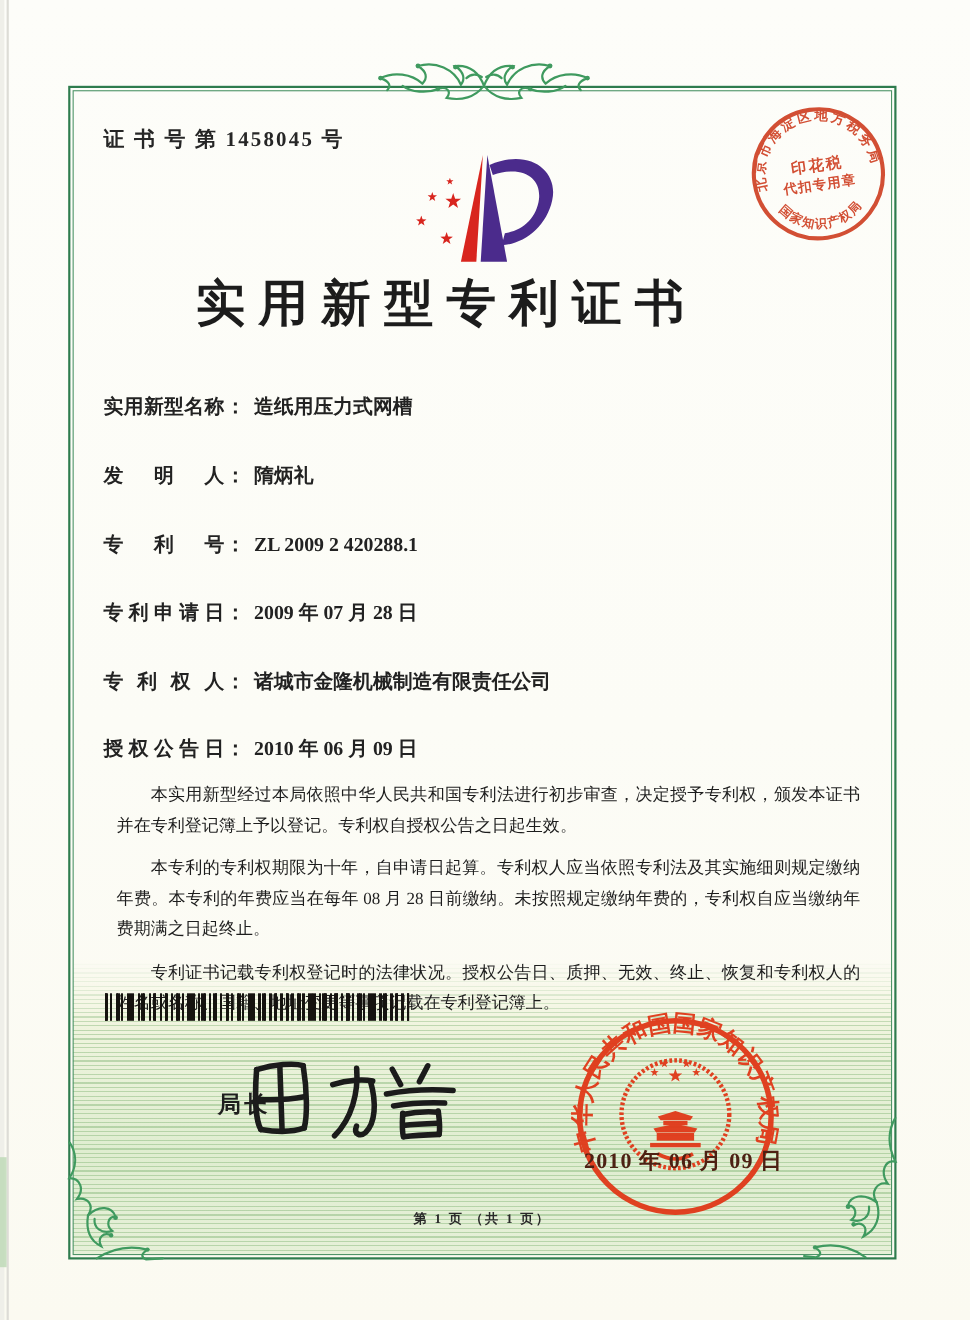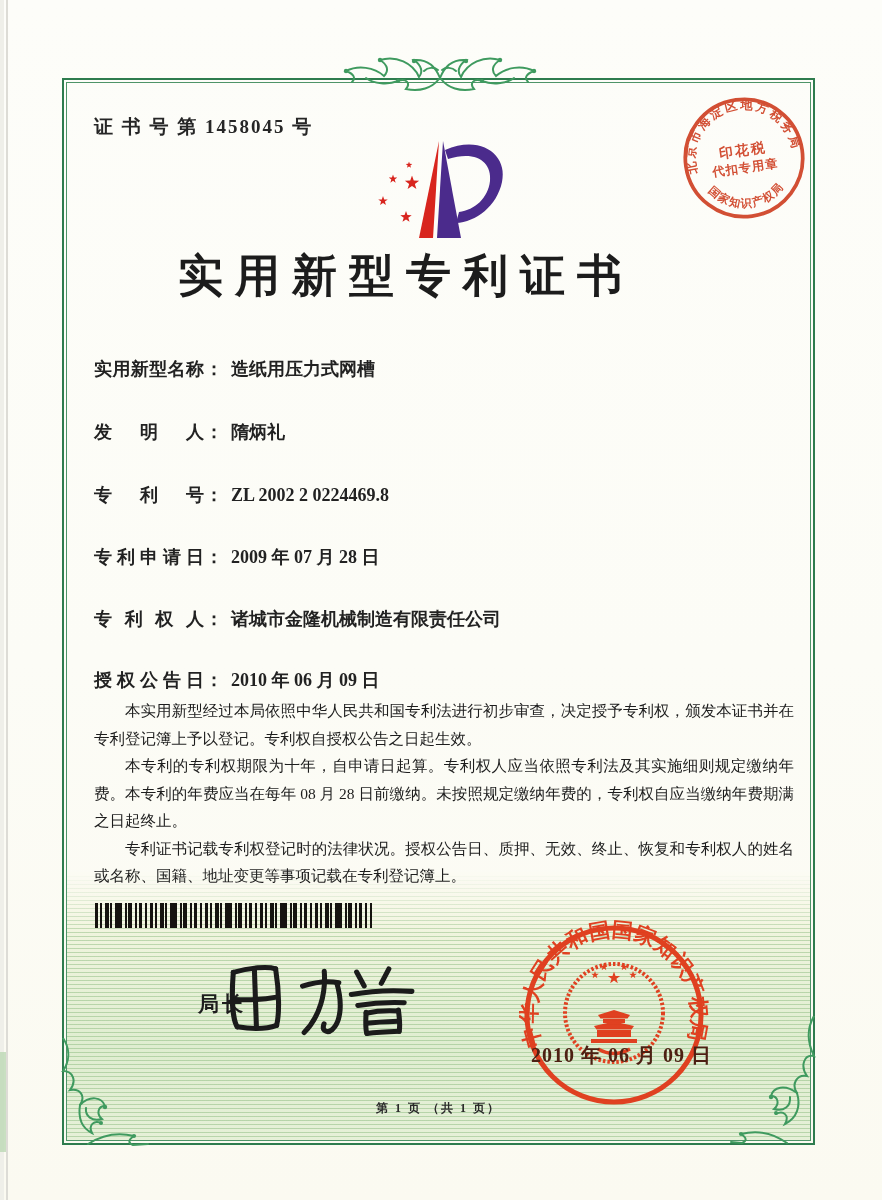--- a/index.html
+++ b/index.html
@@ -37,21 +37,21 @@
   .title{position:absolute;left:62px;top:246px;width:676px;text-align:center;
          font-size:45px;font-weight:700;letter-spacing:12px;text-indent:12px;color:#1c1c1c;}
 
   .field{position:absolute;left:94px;font-size:18px;font-weight:700;white-space:nowrap;color:#222;}
   .f0{top:357px}.f1{top:420px}.f2{top:483px}.f3{top:545px}.f4{top:607px}.f5{top:668px}
   .field .lab{display:inline-block;width:110px;text-align:justify;text-align-last:justify;}
   .field .col{display:inline-block;padding:0 8px 0 1px;}
 
   .paras{position:absolute;left:94px;top:697px;width:700px;font-size:15.5px;line-height:27.5px;
          text-align:justify;color:#1d1d1d;}
-  .paras p{margin:0;text-indent:2em;}
+  .paras p{margin:12px;text-indent:2em;}
 
   .barcode{position:absolute;left:95px;top:903px;width:277px;height:25px;
     background-image:
       repeating-linear-gradient(90deg,#15130f 0 2px,transparent 2px 5px),
       repeating-linear-gradient(90deg,#15130f 0 3px,transparent 3px 11px);}
 
   .sig-title{position:absolute;left:166px;top:990px;font-size:21px;font-weight:600;letter-spacing:3px;color:#1d1d1d;margin-left:32px;}
   .sig-svg{position:absolute;left:226px;top:950px;width:192px;height:88px;transform:rotate(-2deg);}
 
   .seal{position:absolute;left:519px;top:920px;width:190px;height:190px;opacity:.96;}
@@ -156,21 +156,21 @@
 
   <div class="title">实用新型专利证书</div>
 
   <div class="field f0">
     <span class="lab">实用新型名称</span><span class="col">：</span><span>造纸用压力式网槽</span>
   </div>
   <div class="field f1">
     <span class="lab">发明人</span><span class="col">：</span><span>隋炳礼</span>
   </div>
   <div class="field f2">
-    <span class="lab">专利号</span><span class="col">：</span><span>ZL 2002 2 0224469.8</span>
+    <span class="lab">专利号</span><span class="col">：</span><span>ZL 2009 2 420288.1</span>
   </div>
   <div class="field f3">
     <span class="lab">专利申请日</span><span class="col">：</span><span>2009 年 07 月 28 日</span>
   </div>
   <div class="field f4">
     <span class="lab">专利权人</span><span class="col">：</span><span>诸城市金隆机械制造有限责任公司</span>
   </div>
   <div class="field f5">
     <span class="lab">授权公告日</span><span class="col">：</span><span>2010 年 06 月 09 日</span>
   </div>

